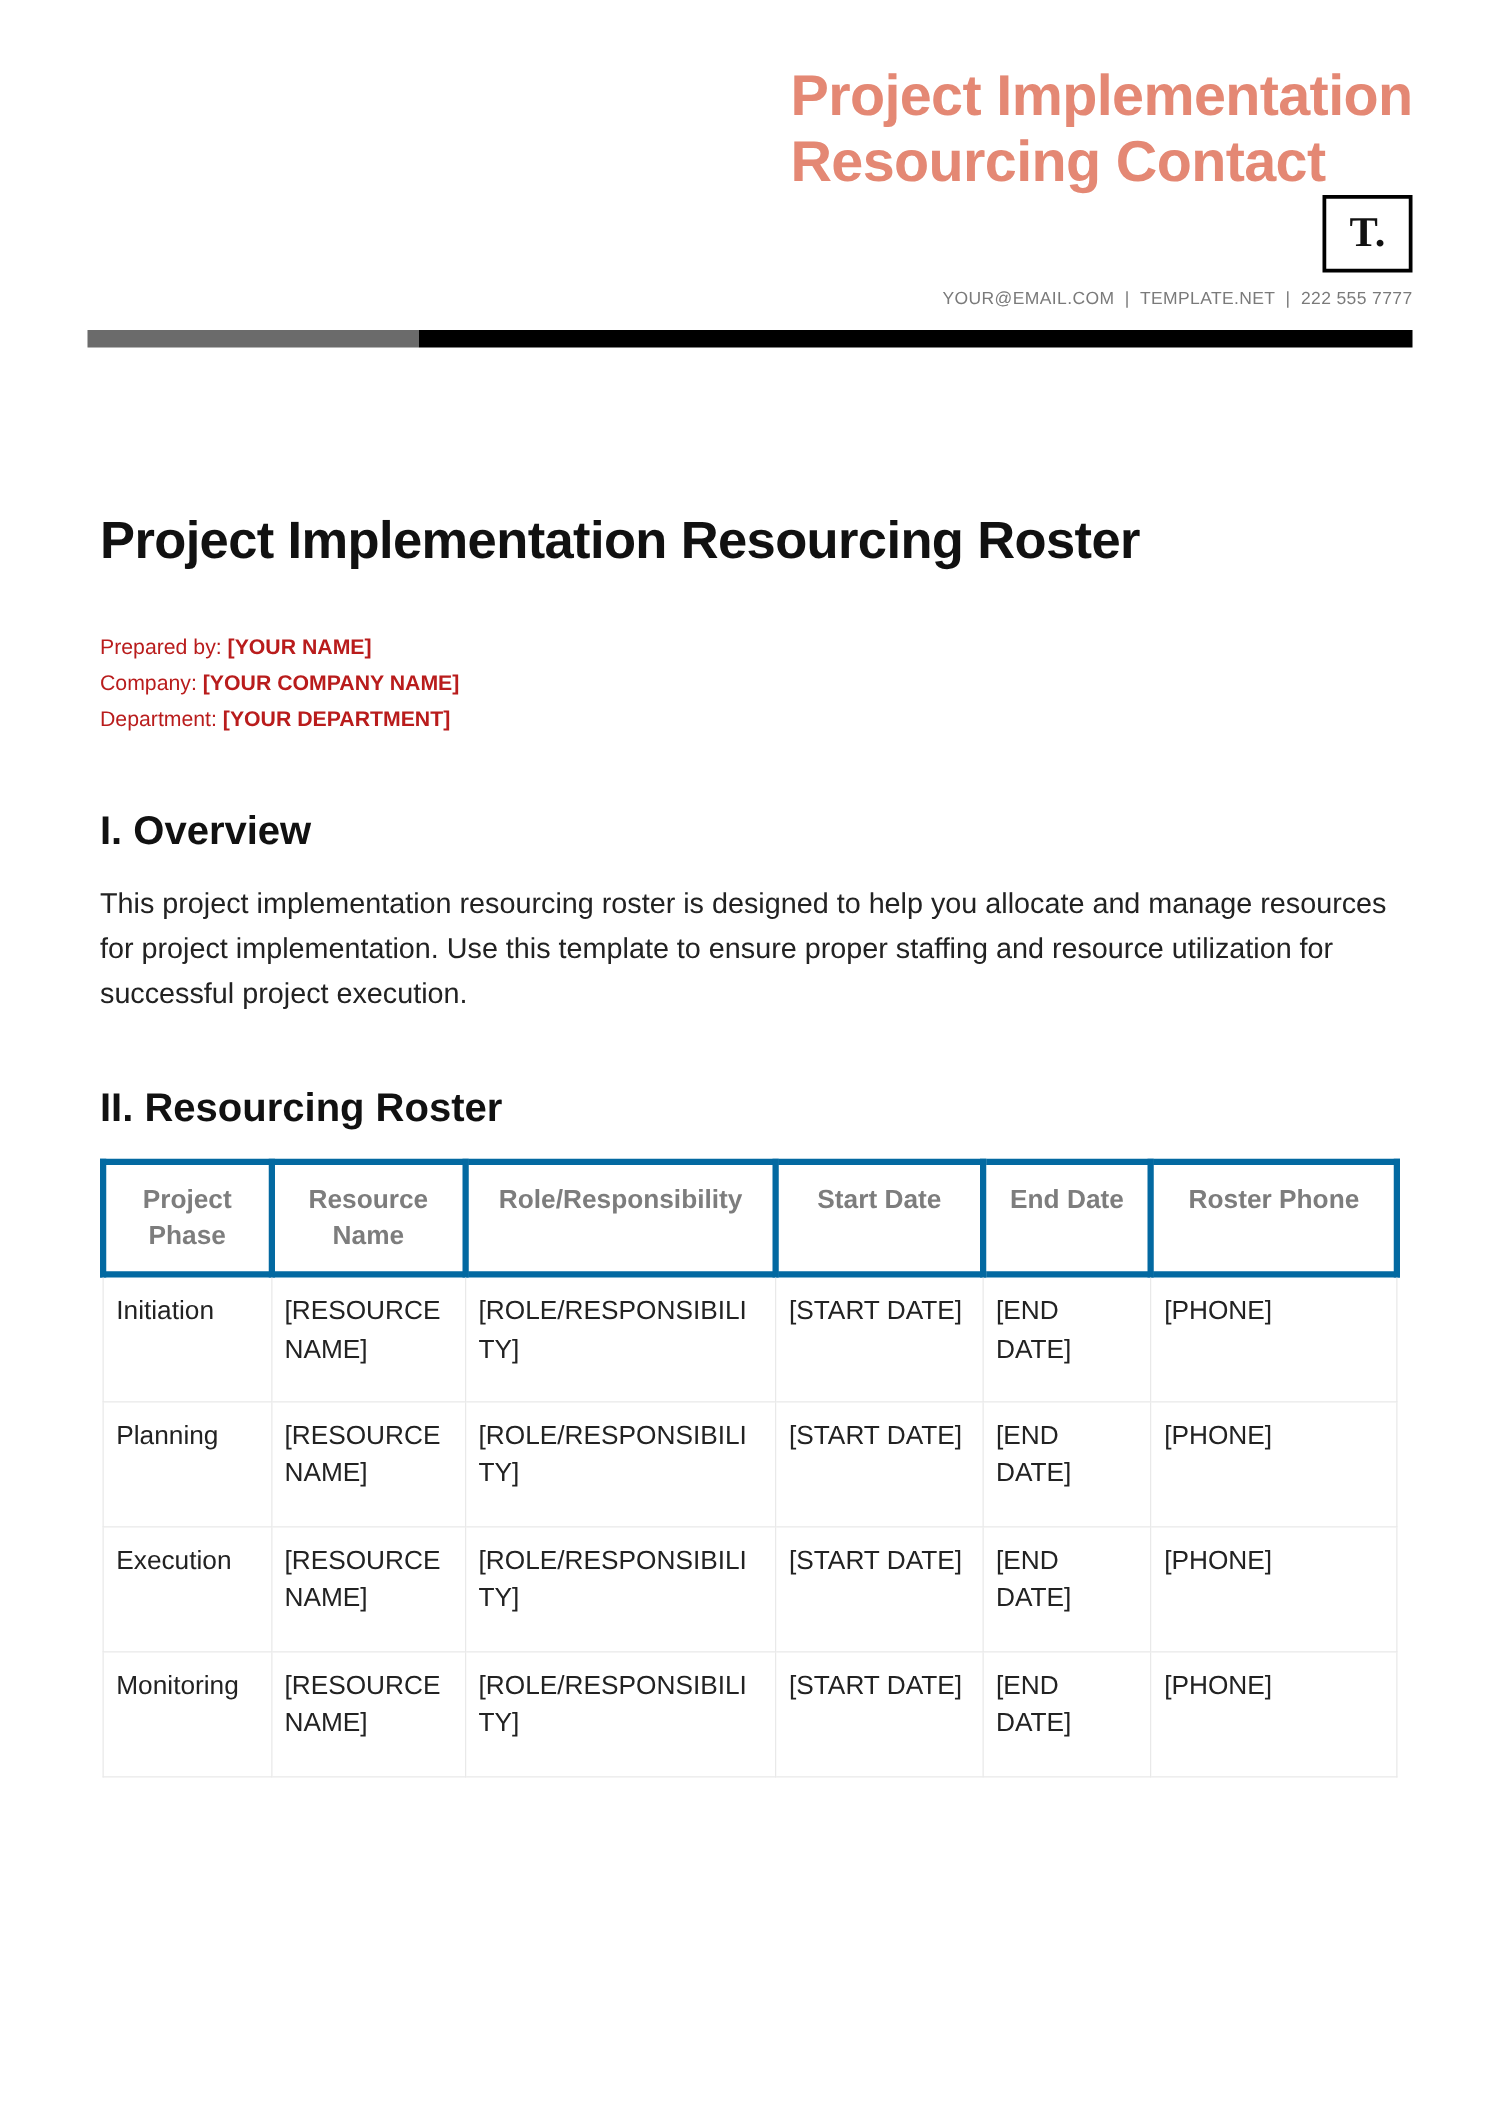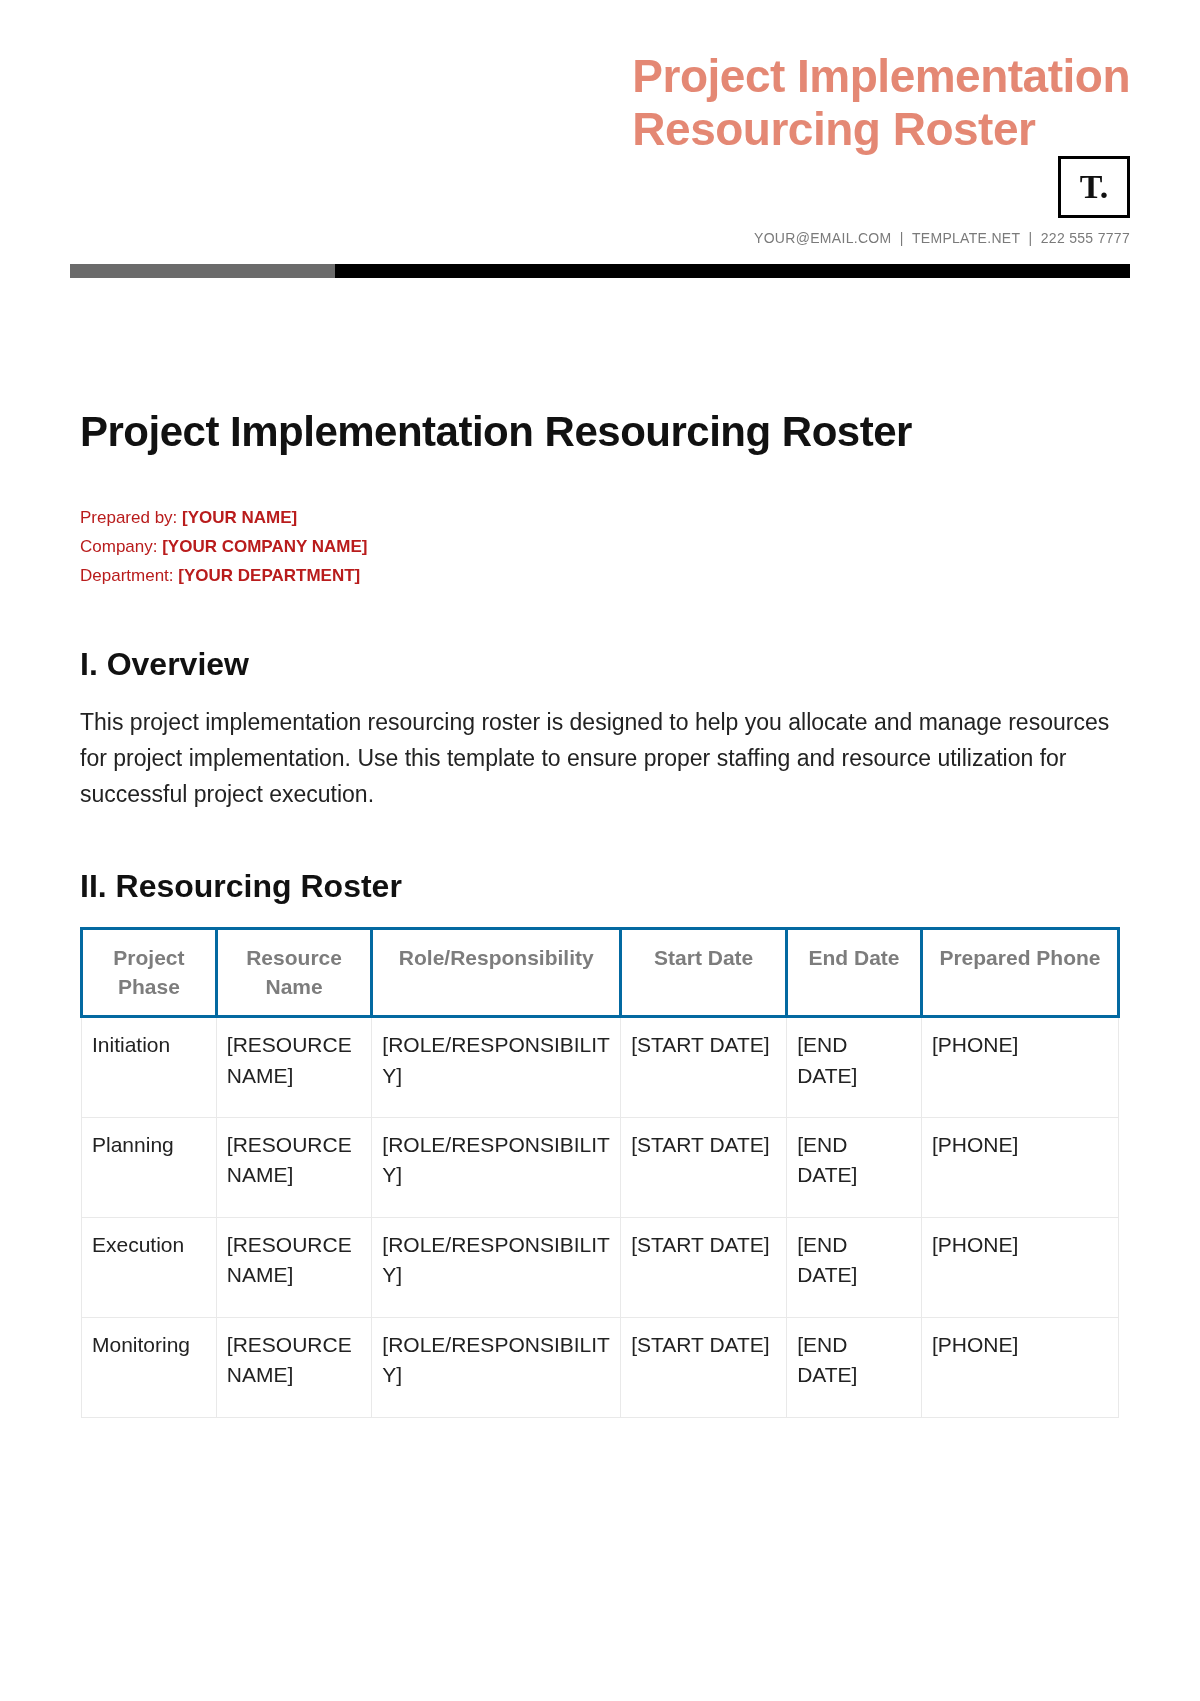--- a/index.html
+++ b/index.html
@@ -99,21 +99,21 @@
     border-collapse: collapse;
     margin-top: 6px;
     border: 1px solid #d9d9d9;
     font-size: 21px;
   }
   table.roster th {
     color: #7d7d7d;
     font-weight: 700;
     text-align: center;
     padding: 14px 10px;
-    border: 3px solid #0369a1;
+    border: 5px solid #0369a1;
     background: #fff;
     vertical-align: top;
     line-height: 1.35;
   }
   table.roster td {
     padding: 12px 10px 26px 10px;
     border: 1px solid #e9e9e9;
     vertical-align: top;
     color: #222;
     line-height: 1.45;
@@ -128,21 +128,21 @@
   .col-phone { width: 19%; }
 </style>
 </head>
 <body>
 
 <div class="page">
 
   <div class="header">
     <div class="header-left">
       <div class="header-title">Project Implementation</div>
-      <div class="header-title">Resourcing Roster</div>
+      <div class="header-title">Resourcing Contact</div>
     </div>
     <div class="header-right">
       <div class="logo-box">
         <span>T.</span>
       </div>
       <div class="contact-line">
         <span>YOUR@EMAIL.COM</span>
         &nbsp;|&nbsp;
         <span>TEMPLATE.NET</span>
         &nbsp;|&nbsp;
@@ -176,21 +176,21 @@
     <h2 class="section-heading">II. Resourcing Roster</h2>
 
     <table class="roster">
       <thead>
         <tr>
           <th class="col-phase">Project Phase</th>
           <th class="col-name">Resource Name</th>
           <th class="col-role">Role/Responsibility</th>
           <th class="col-start">Start Date</th>
           <th class="col-end">End Date</th>
-          <th class="col-phone">Prepared Phone</th>
+          <th class="col-phone">Roster Phone</th>
         </tr>
       </thead>
       <tbody>
         <tr>
           <td>Initiation</td>
           <td>[RESOURCE NAME]</td>
           <td>[ROLE/RESPONSIBILITY]</td>
           <td>[START DATE]</td>
           <td>[END DATE]</td>
           <td>[PHONE]</td>

